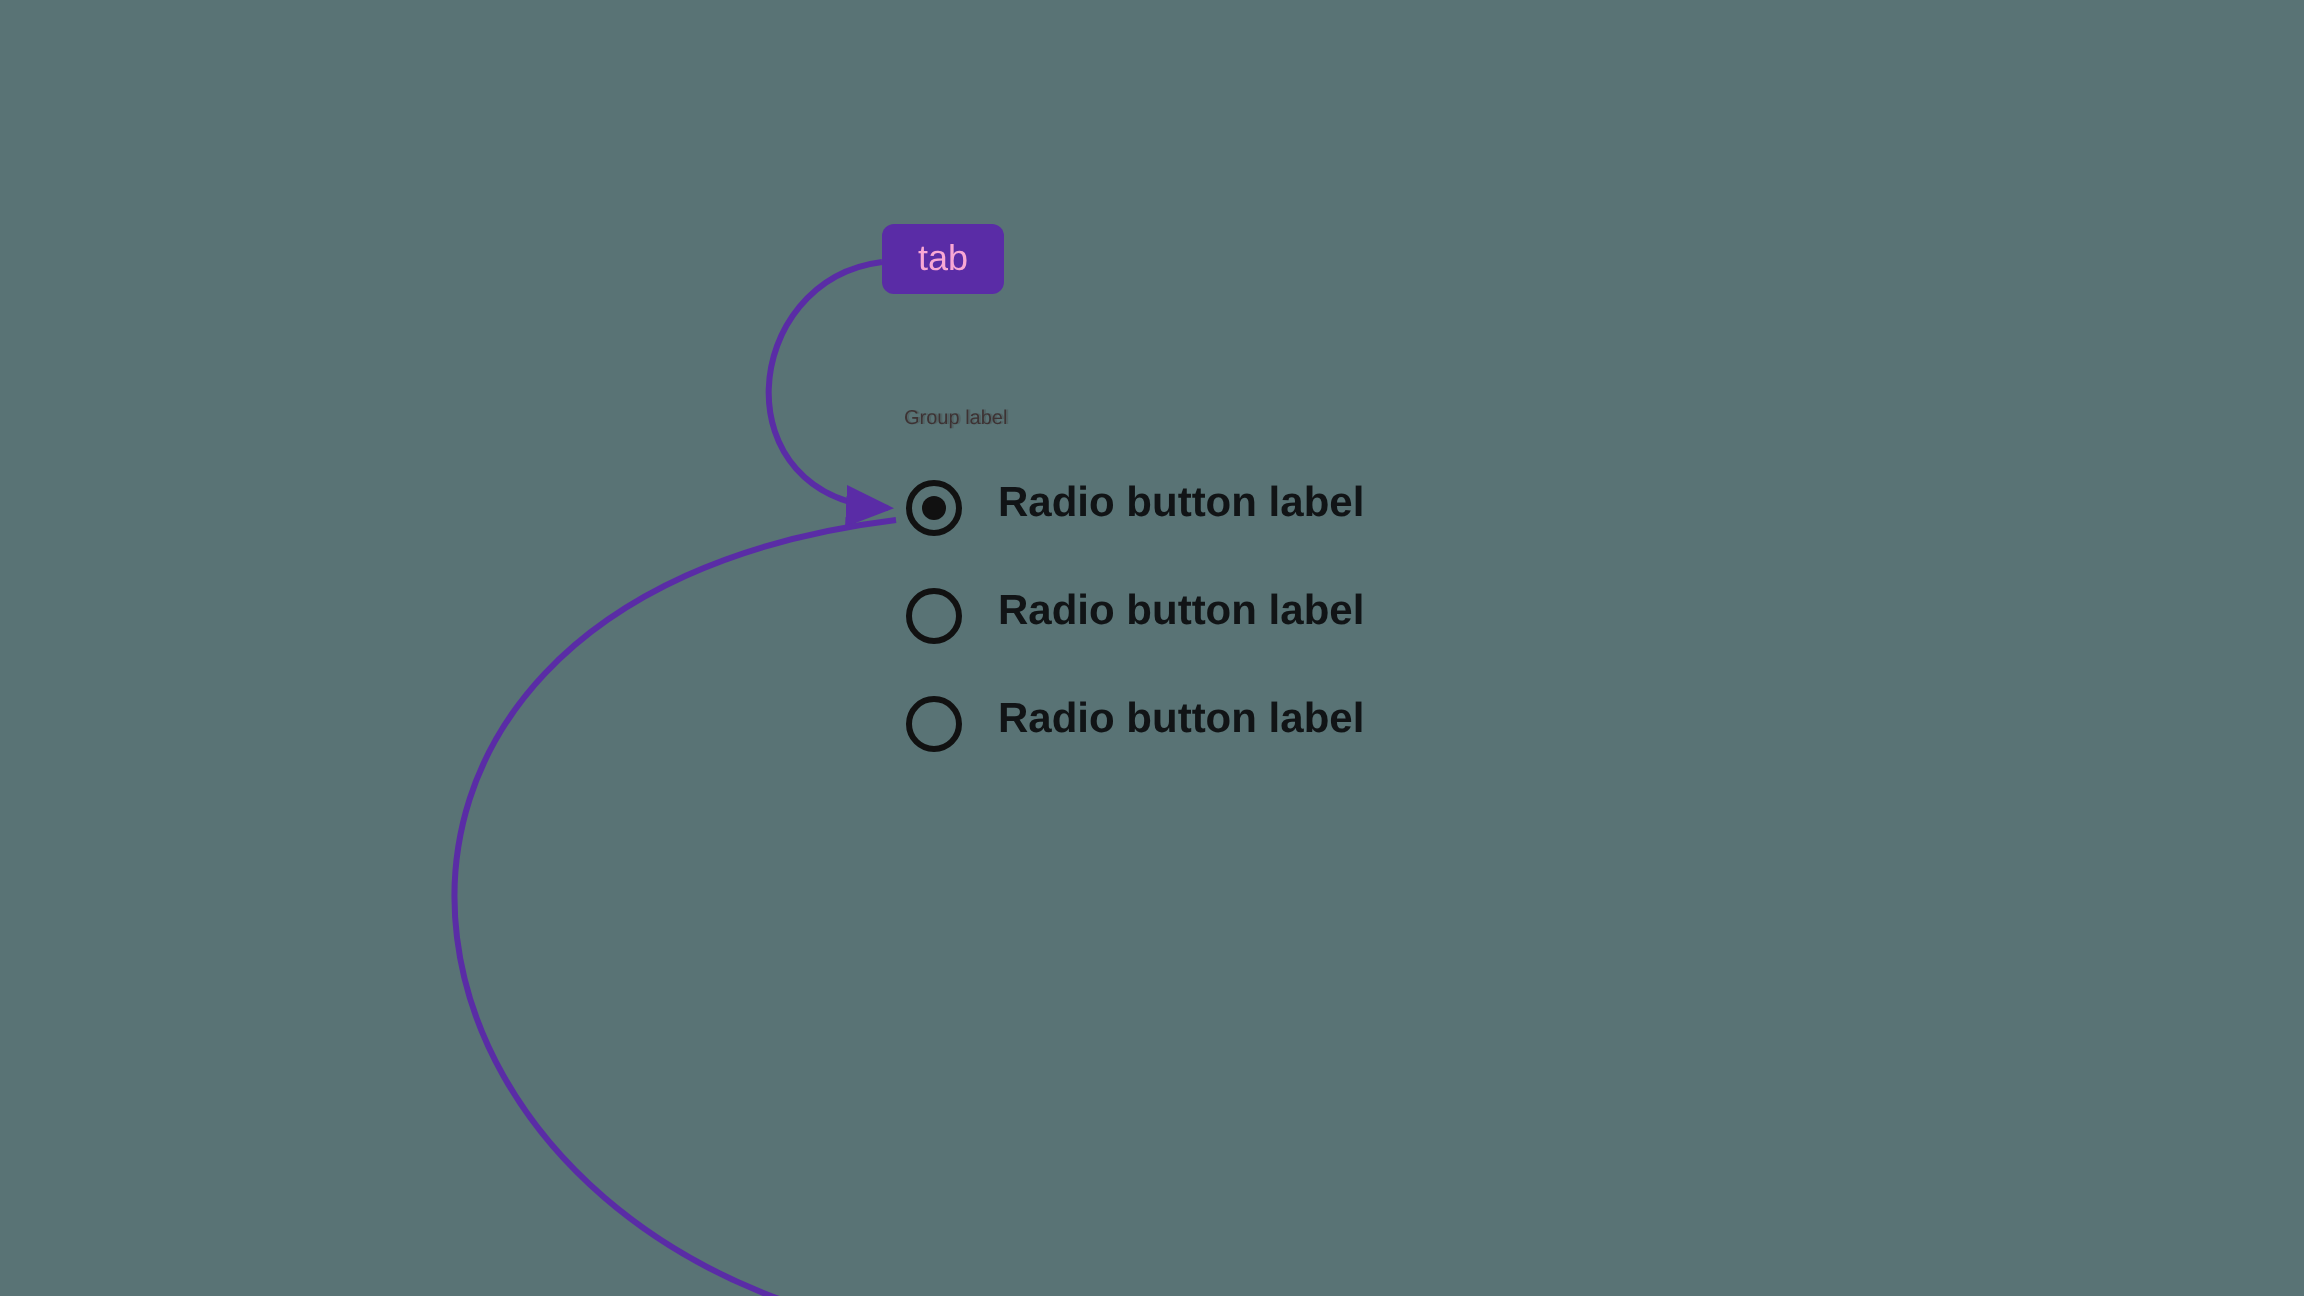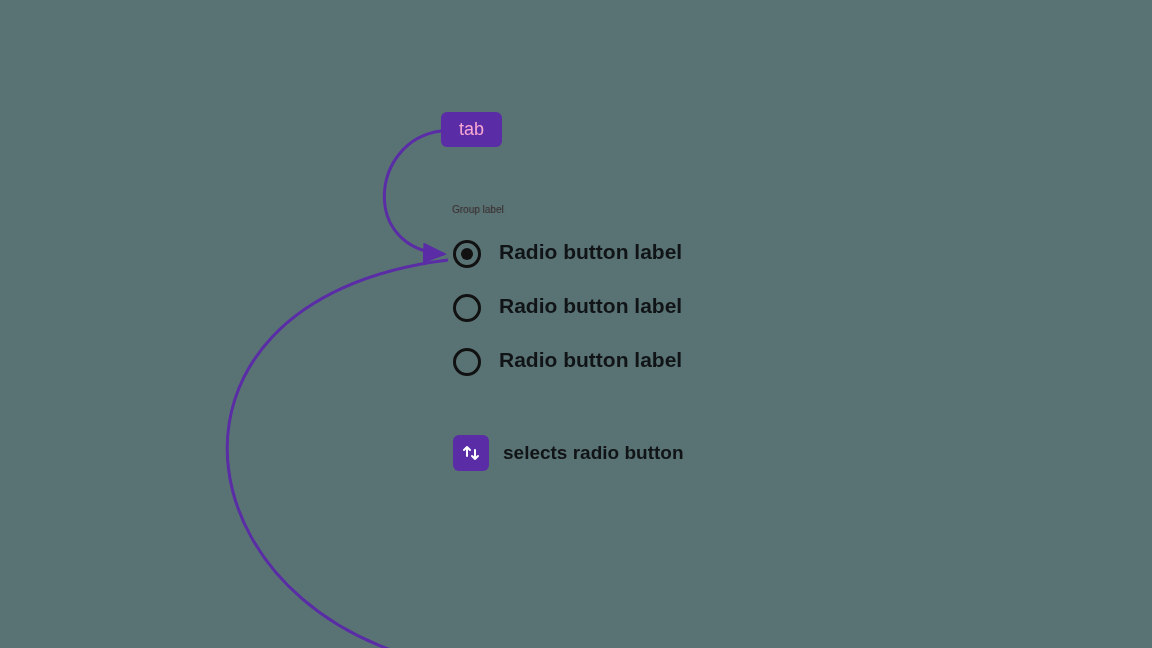--- a/index.html
+++ b/index.html
@@ -124,23 +124,14 @@
 <div class="radio-row" style="left:453px; top:294px;">
   <span class="radio-outer"></span>
   <span class="radio-label">Radio button label</span>
 </div>
 
 <div class="radio-row" style="left:453px; top:348px;">
   <span class="radio-outer"></span>
   <span class="radio-label">Radio button label</span>
 </div>
 
-<div class="hint-row">
-  <span class="arrow-key">
-    <svg width="20" height="20" viewBox="0 0 20 20">
-      <path d="M6 13 L6 4 M6 4 L3 7 M6 4 L9 7" stroke="#ffffff" stroke-width="2" fill="none" stroke-linecap="round" stroke-linejoin="round"></path>
-      <path d="M14 7 L14 16 M14 16 L11 13 M14 16 L17 13" stroke="#ffffff" stroke-width="2" fill="none" stroke-linecap="round" stroke-linejoin="round"></path>
-    </svg>
-  </span>
-  <span class="hint-text">selects radio button</span>
-</div>
 
 </div>
 
 </body></html>

